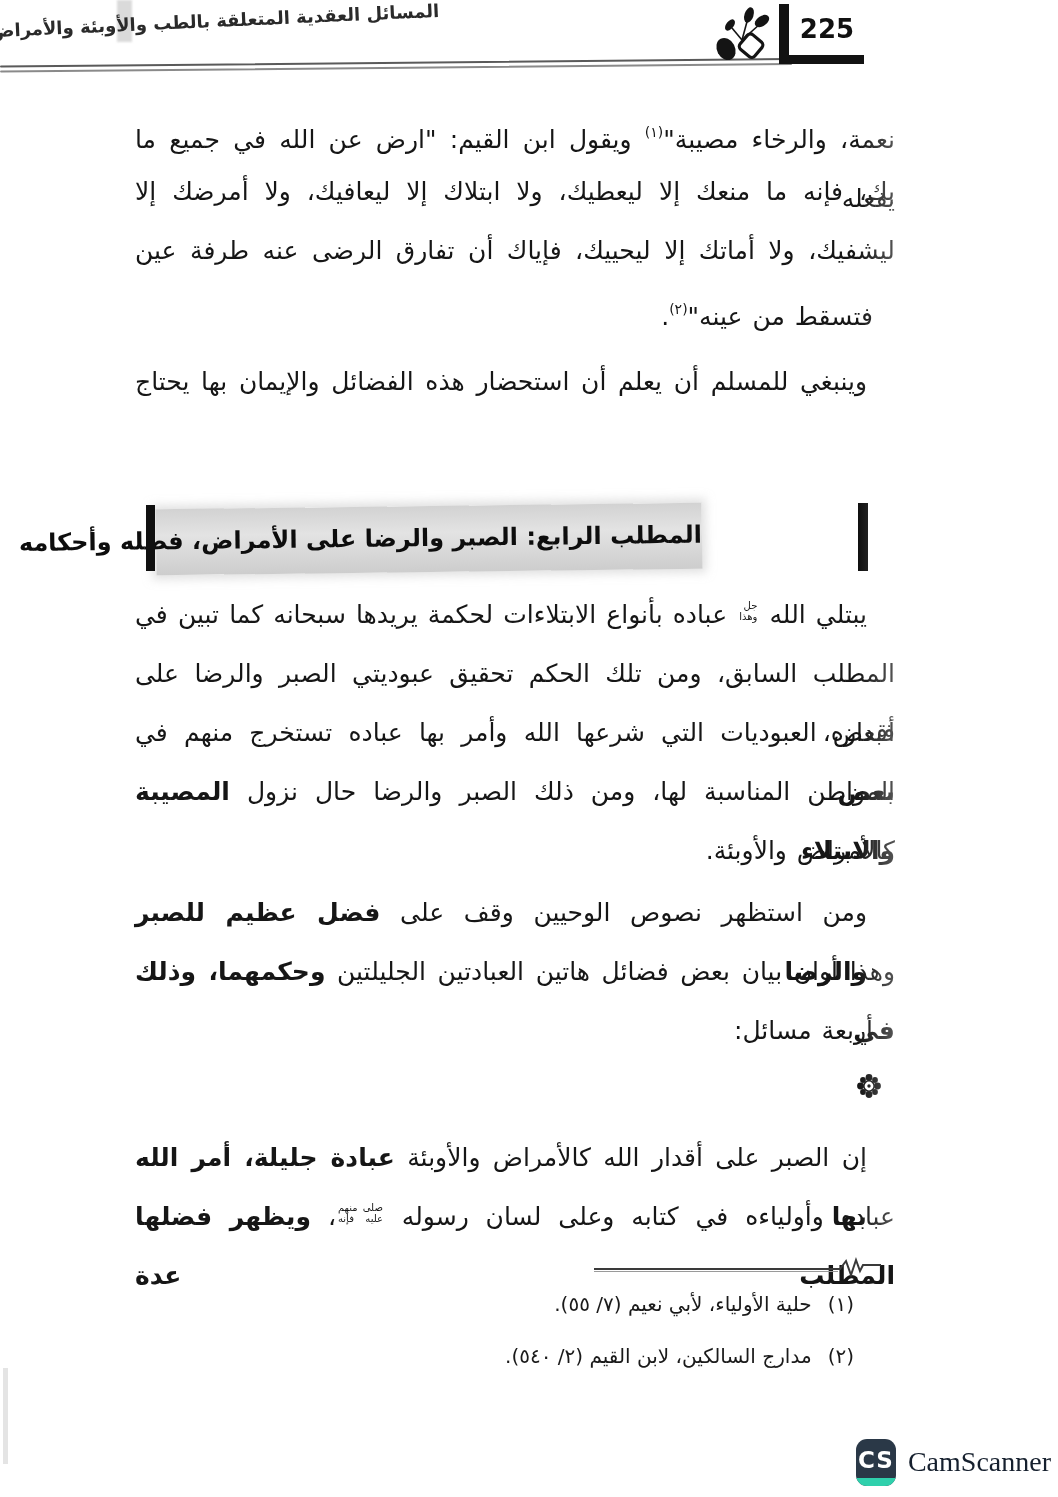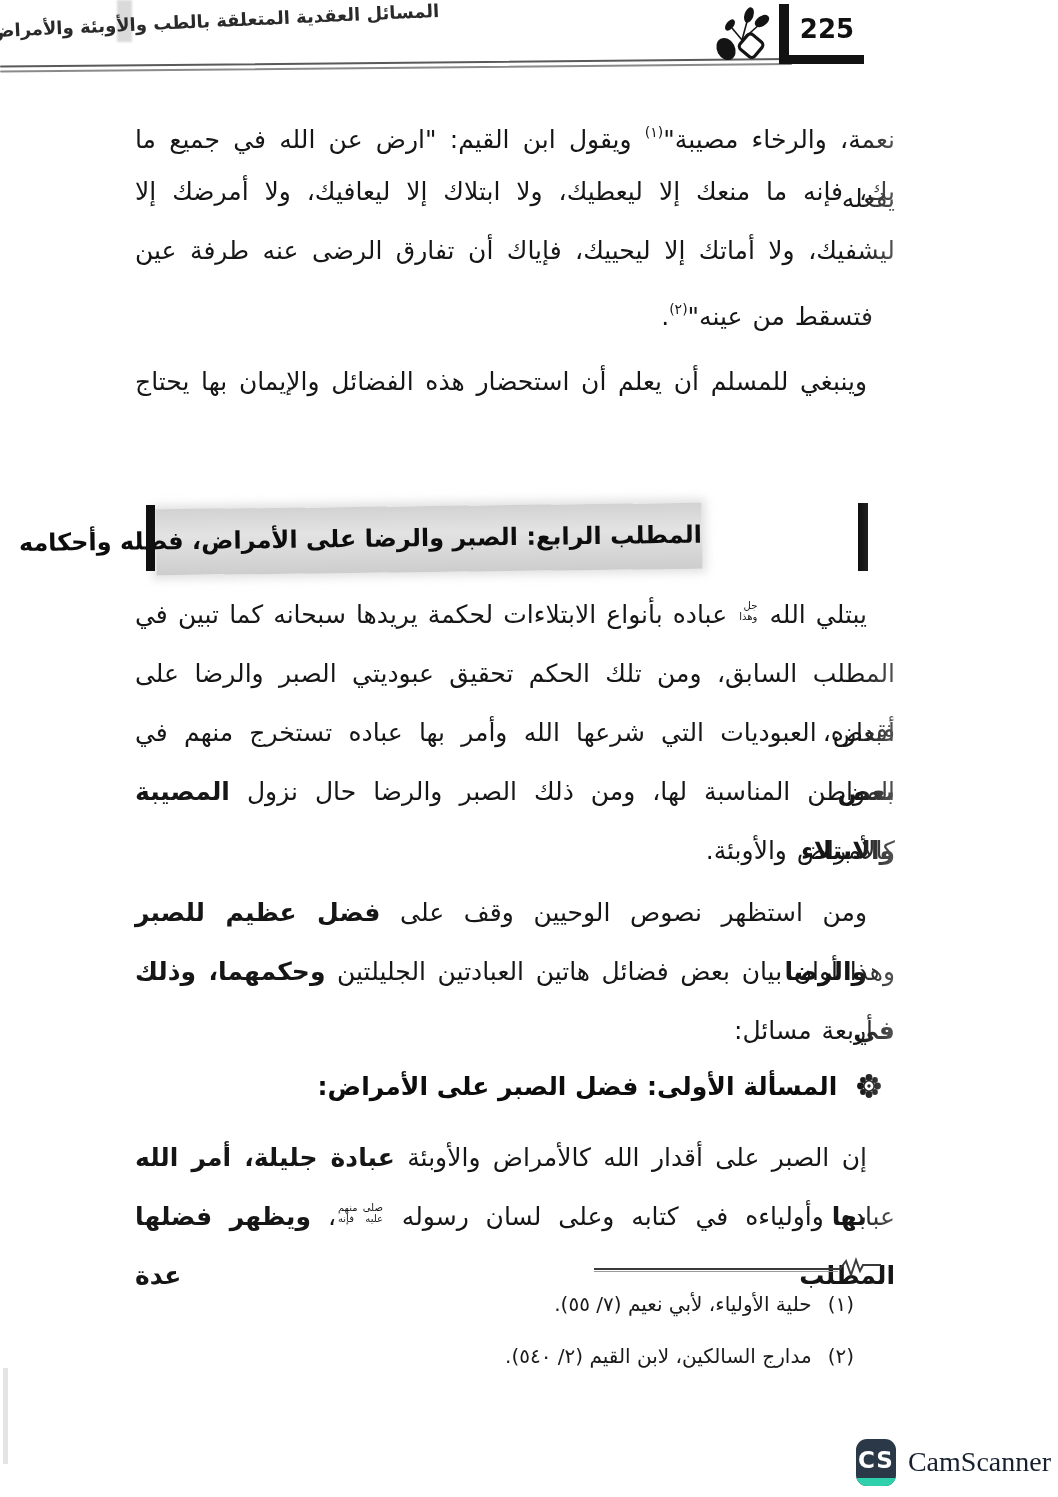--- a/index.html
+++ b/index.html
@@ -117,21 +117,20 @@
             <circle cx="21.5" cy="13" r="3.4"></circle>
           <circle cx="7" cy="7" r="2.9"></circle>
             <circle cx="19" cy="7" r="2.9"></circle>
           <circle cx="7" cy="19" r="2.9"></circle>
             <circle cx="19" cy="19" r="2.9"></circle>
         </g>
         <circle cx="13" cy="13" r="5.2" fill="#ffffff" stroke="#141414" stroke-width="1.6"></circle>
         <circle cx="13" cy="13" r="1.7" fill="#141414"></circle>
       </svg>
     </span>
-    <span>المسألة الأولى: فضل الصبر على الأمراض:</span>
   </div>
 
   <div class="body-region">
       <div class="para" style="top: 103px;">
         <div class="line"><span>نعمة، والرخاء مصيبة"‏</span><span class="sup">(١)</span><span> ويقول ابن القيم: "ارض عن الله في جميع ما يفعله</span></div>
         <div class="line"><span>بك، فإنه ما منعك إلا ليعطيك، ولا ابتلاك إلا ليعافيك، ولا أمرضك إلا</span></div>
         <div class="line"><span>ليشفيك، ولا أماتك إلا ليحييك، فإياك أن تفارق الرضى عنه طرفة عين</span></div>
         <div class="line right" style="margin-right: 22px;"><span>فتسقط من عينه"‏</span><span class="sup">(٢)</span><span>.</span></div>
       </div>
       <div class="para" style="top: 352px;">

